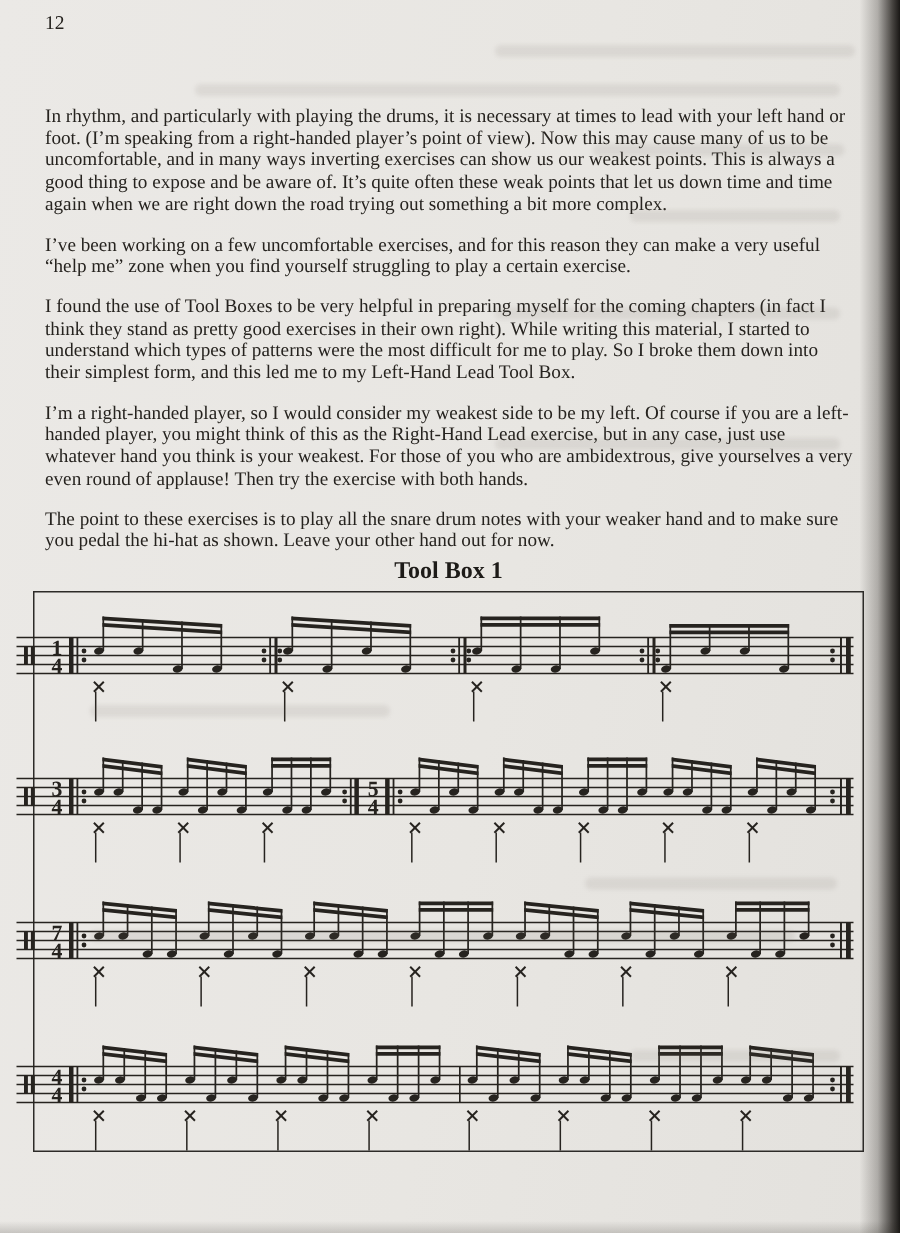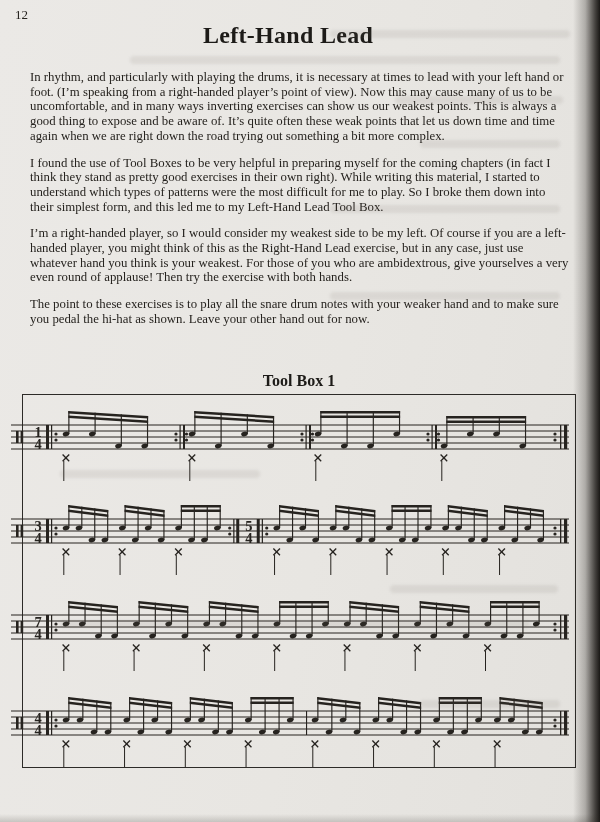--- a/index.html
+++ b/index.html
@@ -4,21 +4,21 @@
 <style>
   html,body{margin:0;padding:0;background:#555;}
   .page{
     position:relative;
     width:600px;height:822px;
     background:linear-gradient(100deg,#ebe9e6 0%,#e8e6e2 55%,#e3e1dd 100%);
     font-family:"Liberation Serif", serif;
     color:#26231f;
     overflow:hidden;
   }
-  .page-number{position:absolute;top:7px;left:15px;font-size:13px;}
+  .page-number{position:absolute;top:7px;left:30px;font-size:13px;}
   .doc-title{position:absolute;top:22px;left:0;width:576px;text-align:center;
     font-size:24px;font-weight:bold;letter-spacing:.3px;color:#1d1b18;}
   .paragraphs{position:absolute;top:70px;left:30px;width:540px;
     font-size:12.8px;line-height:14.7px;}
   .paragraphs p{margin:0 0 12px 0;}
   .paragraphs b{font-weight:normal;}
   .toolbox{position:absolute;left:22px;top:372px;width:554px;}
   .tb-title{text-align:center;font-size:16px;font-weight:bold;color:#1d1b18;}
   .tb-box{position:relative;margin-top:4px;height:372px;border:1.5px solid #2d2b28;}
   .stave-row{position:absolute;left:-12px;width:566px;height:84px;}
@@ -33,24 +33,24 @@
     background:linear-gradient(to bottom,rgba(40,36,30,0),rgba(40,36,30,.18));pointer-events:none;}
   .bleed{position:absolute;height:8px;border-radius:4px;
     background:rgba(110,102,90,.11);filter:blur(1.4px);pointer-events:none;}
 </style>
 </head>
 <body>
 
 <div class="page">
 
   <div class="page-number">12</div>
-  <div class="doc-title">Left-Hand Lead</div>
 
   <div class="paragraphs" id="paragraphs">
       <p><span>In rhythm, and particularly with playing the drums, it is necessary at times to lead with your left hand or foot. </span><b>(I’m speaking from a right-handed player’s point of view).</b><span> Now this may cause many of us to be uncomfortable, and in many ways inverting exercises can show us our weakest points. This is always a good thing to expose and be aware of. It’s quite often these weak points that let us down time and time again when we are right down the road trying out something a bit more complex.</span></p>
+      <p><span>I’ve been working on a few </span><b>uncomfortable</b><span> exercises, and for this reason they can make a very useful “help me” zone when you find yourself struggling to play a certain exercise.</span></p>
       <p><span>I found the use of Tool Boxes to be very helpful in preparing myself for the coming chapters (in fact I think they stand as pretty good exercises in their own right). While writing this material, I started to understand which types of patterns were the most difficult for me to play. So I broke them down into their simplest form, and this led me to my Left-Hand Lead Tool Box.</span></p>
       <p><span>I’m a right-handed player, so I would consider my weakest side to be my left. Of course if you are a left-handed player, you might think of this as the Right-Hand Lead exercise, but in any case, just use whatever hand you think is your weakest. For those of you who are ambidextrous, give yourselves a very even round of applause! Then try the exercise with both hands.</span></p>
       <p><span>The point to these exercises is to play all the snare drum notes with your weaker hand and to make sure you pedal the hi-hat as shown. Leave your other hand out for now.</span></p>
     </div>
 
   <div class="toolbox">
     <div class="tb-title">Tool Box 1</div>
     <div class="tb-box" id="tb-box">
         <div class="stave-row" style="top: 8px;">
           <svg width="562" height="84" viewBox="0 0 562 84">

